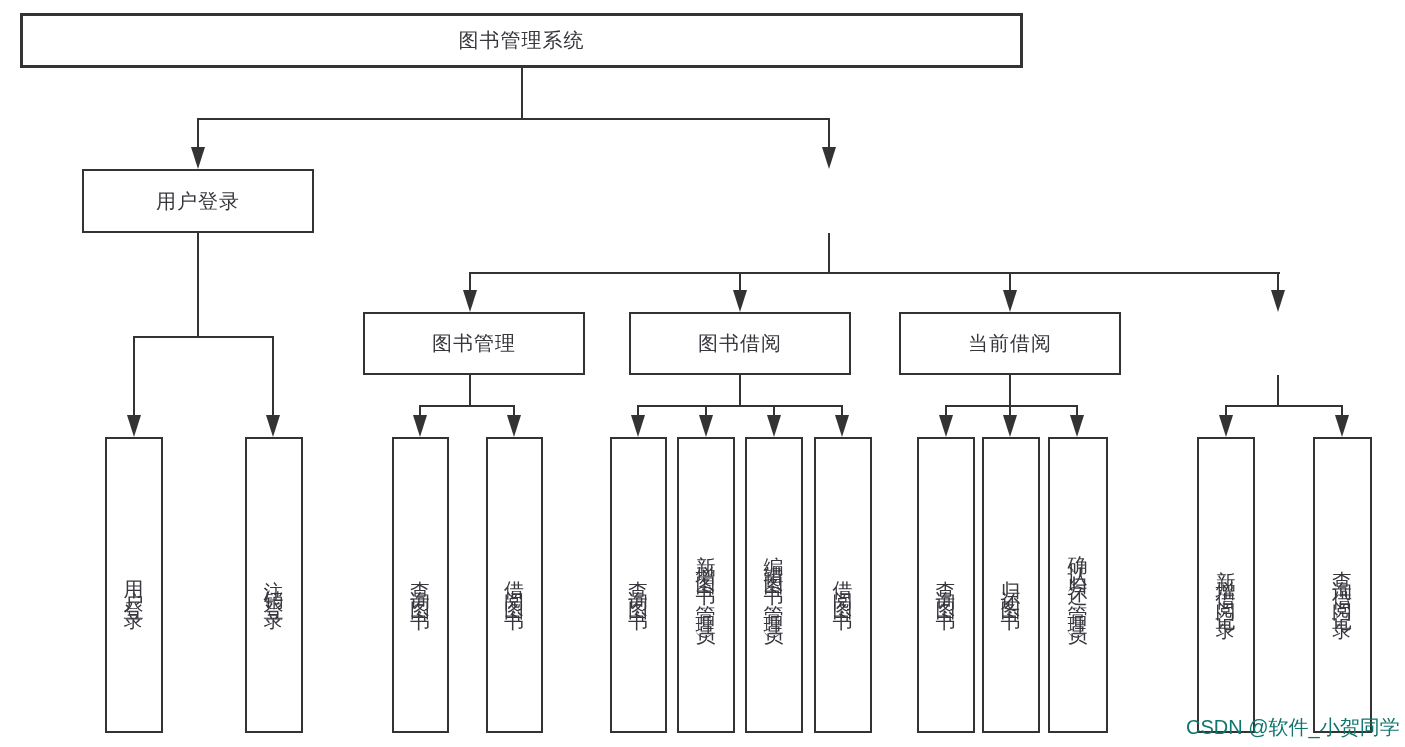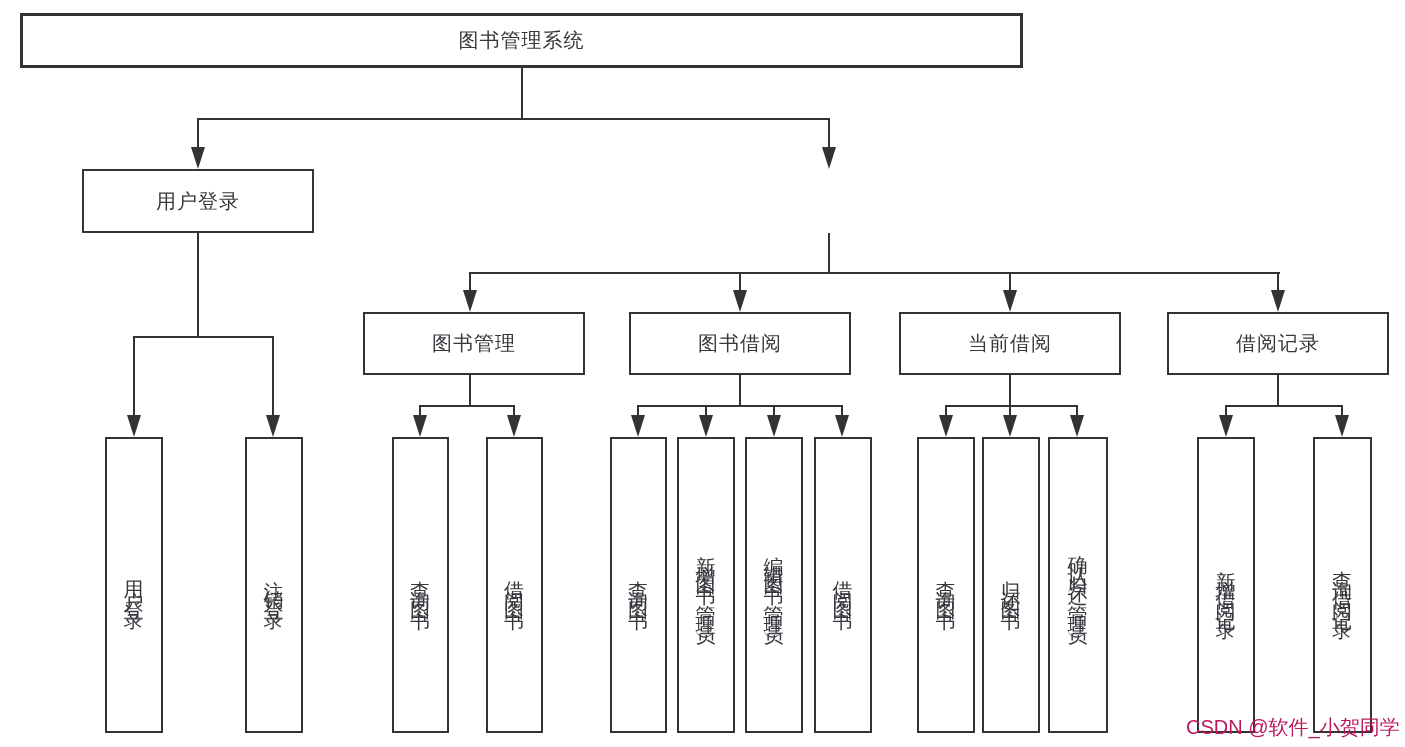--- a/index.html
+++ b/index.html
@@ -20,21 +20,21 @@
   }
   .vline{position:absolute;width:2px;background:#333333;}
   .hline{position:absolute;height:2px;background:#333333;}
   .arrow{
     position:absolute;width:0;height:0;
     border-left:7px solid transparent;border-right:7px solid transparent;
     border-top:22px solid #333333;
   }
   .watermark{
     position:absolute;left:1186px;top:714px;z-index:5;
-    font-size:20px;color:#be185d;white-space:nowrap;
+    font-size:20px;color:#0f766e;white-space:nowrap;
   }
 </style>
 </head>
 <body>
 
 <div id="canvas">
 
   <div class="box root" style="left:20px;top:13px;width:1003px;height:55px">
     <span class="lbl">图书管理系统</span>
   </div>
@@ -44,23 +44,20 @@
   </div>
 
   <div class="box" style="left:363px;top:312px;width:222px;height:63px">
     <span class="lbl">图书管理</span>
   </div>
   <div class="box" style="left:899px;top:312px;width:222px;height:63px">
     <span class="lbl">当前借阅</span>
   </div>
   <div class="box" style="left:629px;top:312px;width:222px;height:63px">
     <span class="lbl">图书借阅</span>
-  </div>
-  <div class="box" style="left:1167px;top:312px;width:222px;height:63px">
-    <span class="lbl">借阅记录</span>
   </div>
 
   <div class="box leaf" style="left:105px;top:437px;width:58px;height:296px">
     <span class="lbl">用户登录</span>
   </div>
   <div class="box leaf" style="left:245px;top:437px;width:58px;height:296px">
     <span class="lbl">注销登录</span>
   </div>
 
   <div class="box leaf" style="left:392px;top:437px;width:57px;height:296px">

